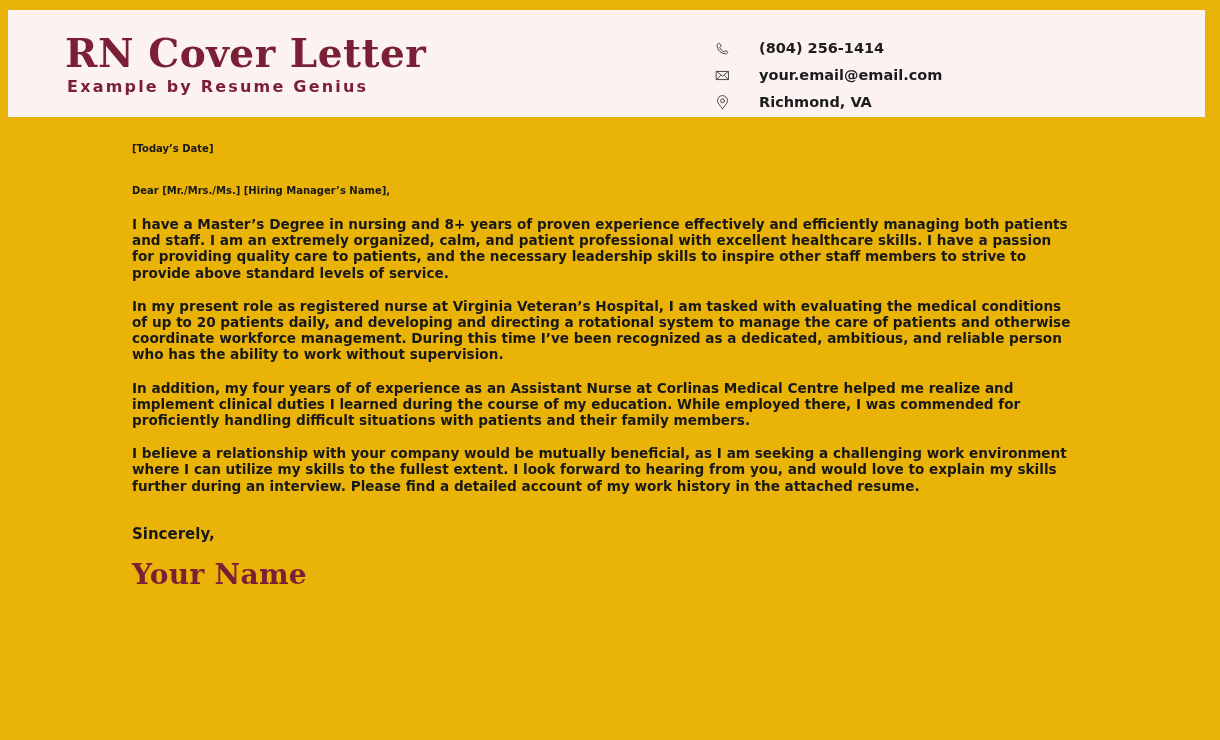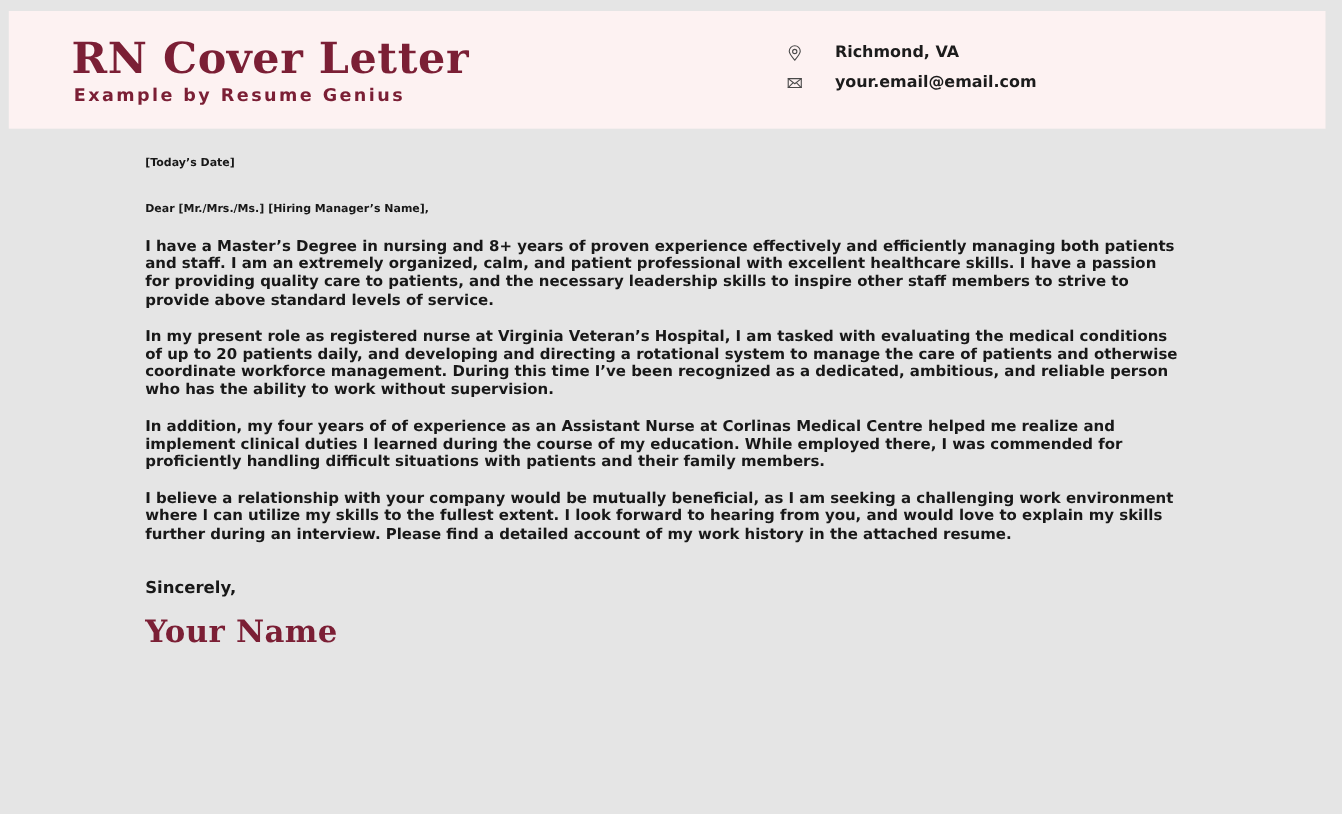--- a/index.html
+++ b/index.html
@@ -11,21 +11,21 @@
     width: 1220px;
     height: 740px;
     overflow: hidden;
     font-family: "DejaVu Sans", sans-serif;
   }
 
   .page {
     position: relative;
     width: 1220px;
     height: 740px;
-    background: #e5e5e5;
+    background: #eab308;
   }
 
   
   .header-band {
     position: absolute;
     left: 8px;
     top: 10px;
     width: 1197px;
     height: 107px;
     background: #fdf2f2;
@@ -162,43 +162,51 @@
   <div class="header-band">
     <div class="header-inner">
 
       <div class="title-block">
         <div class="doc-title">RN Cover Letter</div>
         <div class="doc-subtitle">Example by Resume Genius</div>
       </div>
 
       <div class="contact-list">
 
-
         <div class="contact-row">
           <span class="contact-icon">
             <svg width="15" height="15" viewBox="0 0 24 24" fill="none" stroke="currentColor" stroke-width="1.6" stroke-linecap="round" stroke-linejoin="round">
-              <path d="M12 22 c5-6 8-9.5 8-13 a8 8 0 1 0 -16 0 c0 3.5 3 7 8 13 z"></path>
-              <circle cx="12" cy="9.3" r="3.1"></circle>
+              <path d="M6.5 3.5 C5 3.5 3.5 5 3.5 6.5 c0 8 6 14 14 14 1.5 0 3-1.5 3-3 l-4-2 -2 2 c-3-1.5-5.5-4-7-7 l2-2 z"></path>
             </svg>
           </span>
-          <span class="contact-text">Richmond, VA</span>
+          <span class="contact-text">(804) 256-1414</span>
         </div>
 
         <div class="contact-row">
           <span class="contact-icon">
             <svg width="15" height="15" viewBox="0 0 24 24" fill="none" stroke="currentColor" stroke-width="1.6" stroke-linecap="round" stroke-linejoin="round">
               <rect x="2.5" y="5.5" width="19" height="13"></rect>
               <polyline points="2.5,5.5 12,13 21.5,5.5"></polyline>
               <line x1="2.5" y1="18.5" x2="9" y2="12"></line>
               <line x1="21.5" y1="18.5" x2="15" y2="12"></line>
             </svg>
           </span>
           <span class="contact-text">your.email@email.com</span>
         </div>
 
+        <div class="contact-row">
+          <span class="contact-icon">
+            <svg width="15" height="15" viewBox="0 0 24 24" fill="none" stroke="currentColor" stroke-width="1.6" stroke-linecap="round" stroke-linejoin="round">
+              <path d="M12 22 c5-6 8-9.5 8-13 a8 8 0 1 0 -16 0 c0 3.5 3 7 8 13 z"></path>
+              <circle cx="12" cy="9.3" r="3.1"></circle>
+            </svg>
+          </span>
+          <span class="contact-text">Richmond, VA</span>
+        </div>
+
       </div>
 
     </div>
   </div>
 
   <div class="letter">
 
     <p class="line-date">[Today’s Date]</p>
 
     <p class="line-salutation">Dear [Mr./Mrs./Ms.] [Hiring Manager’s Name],</p>

